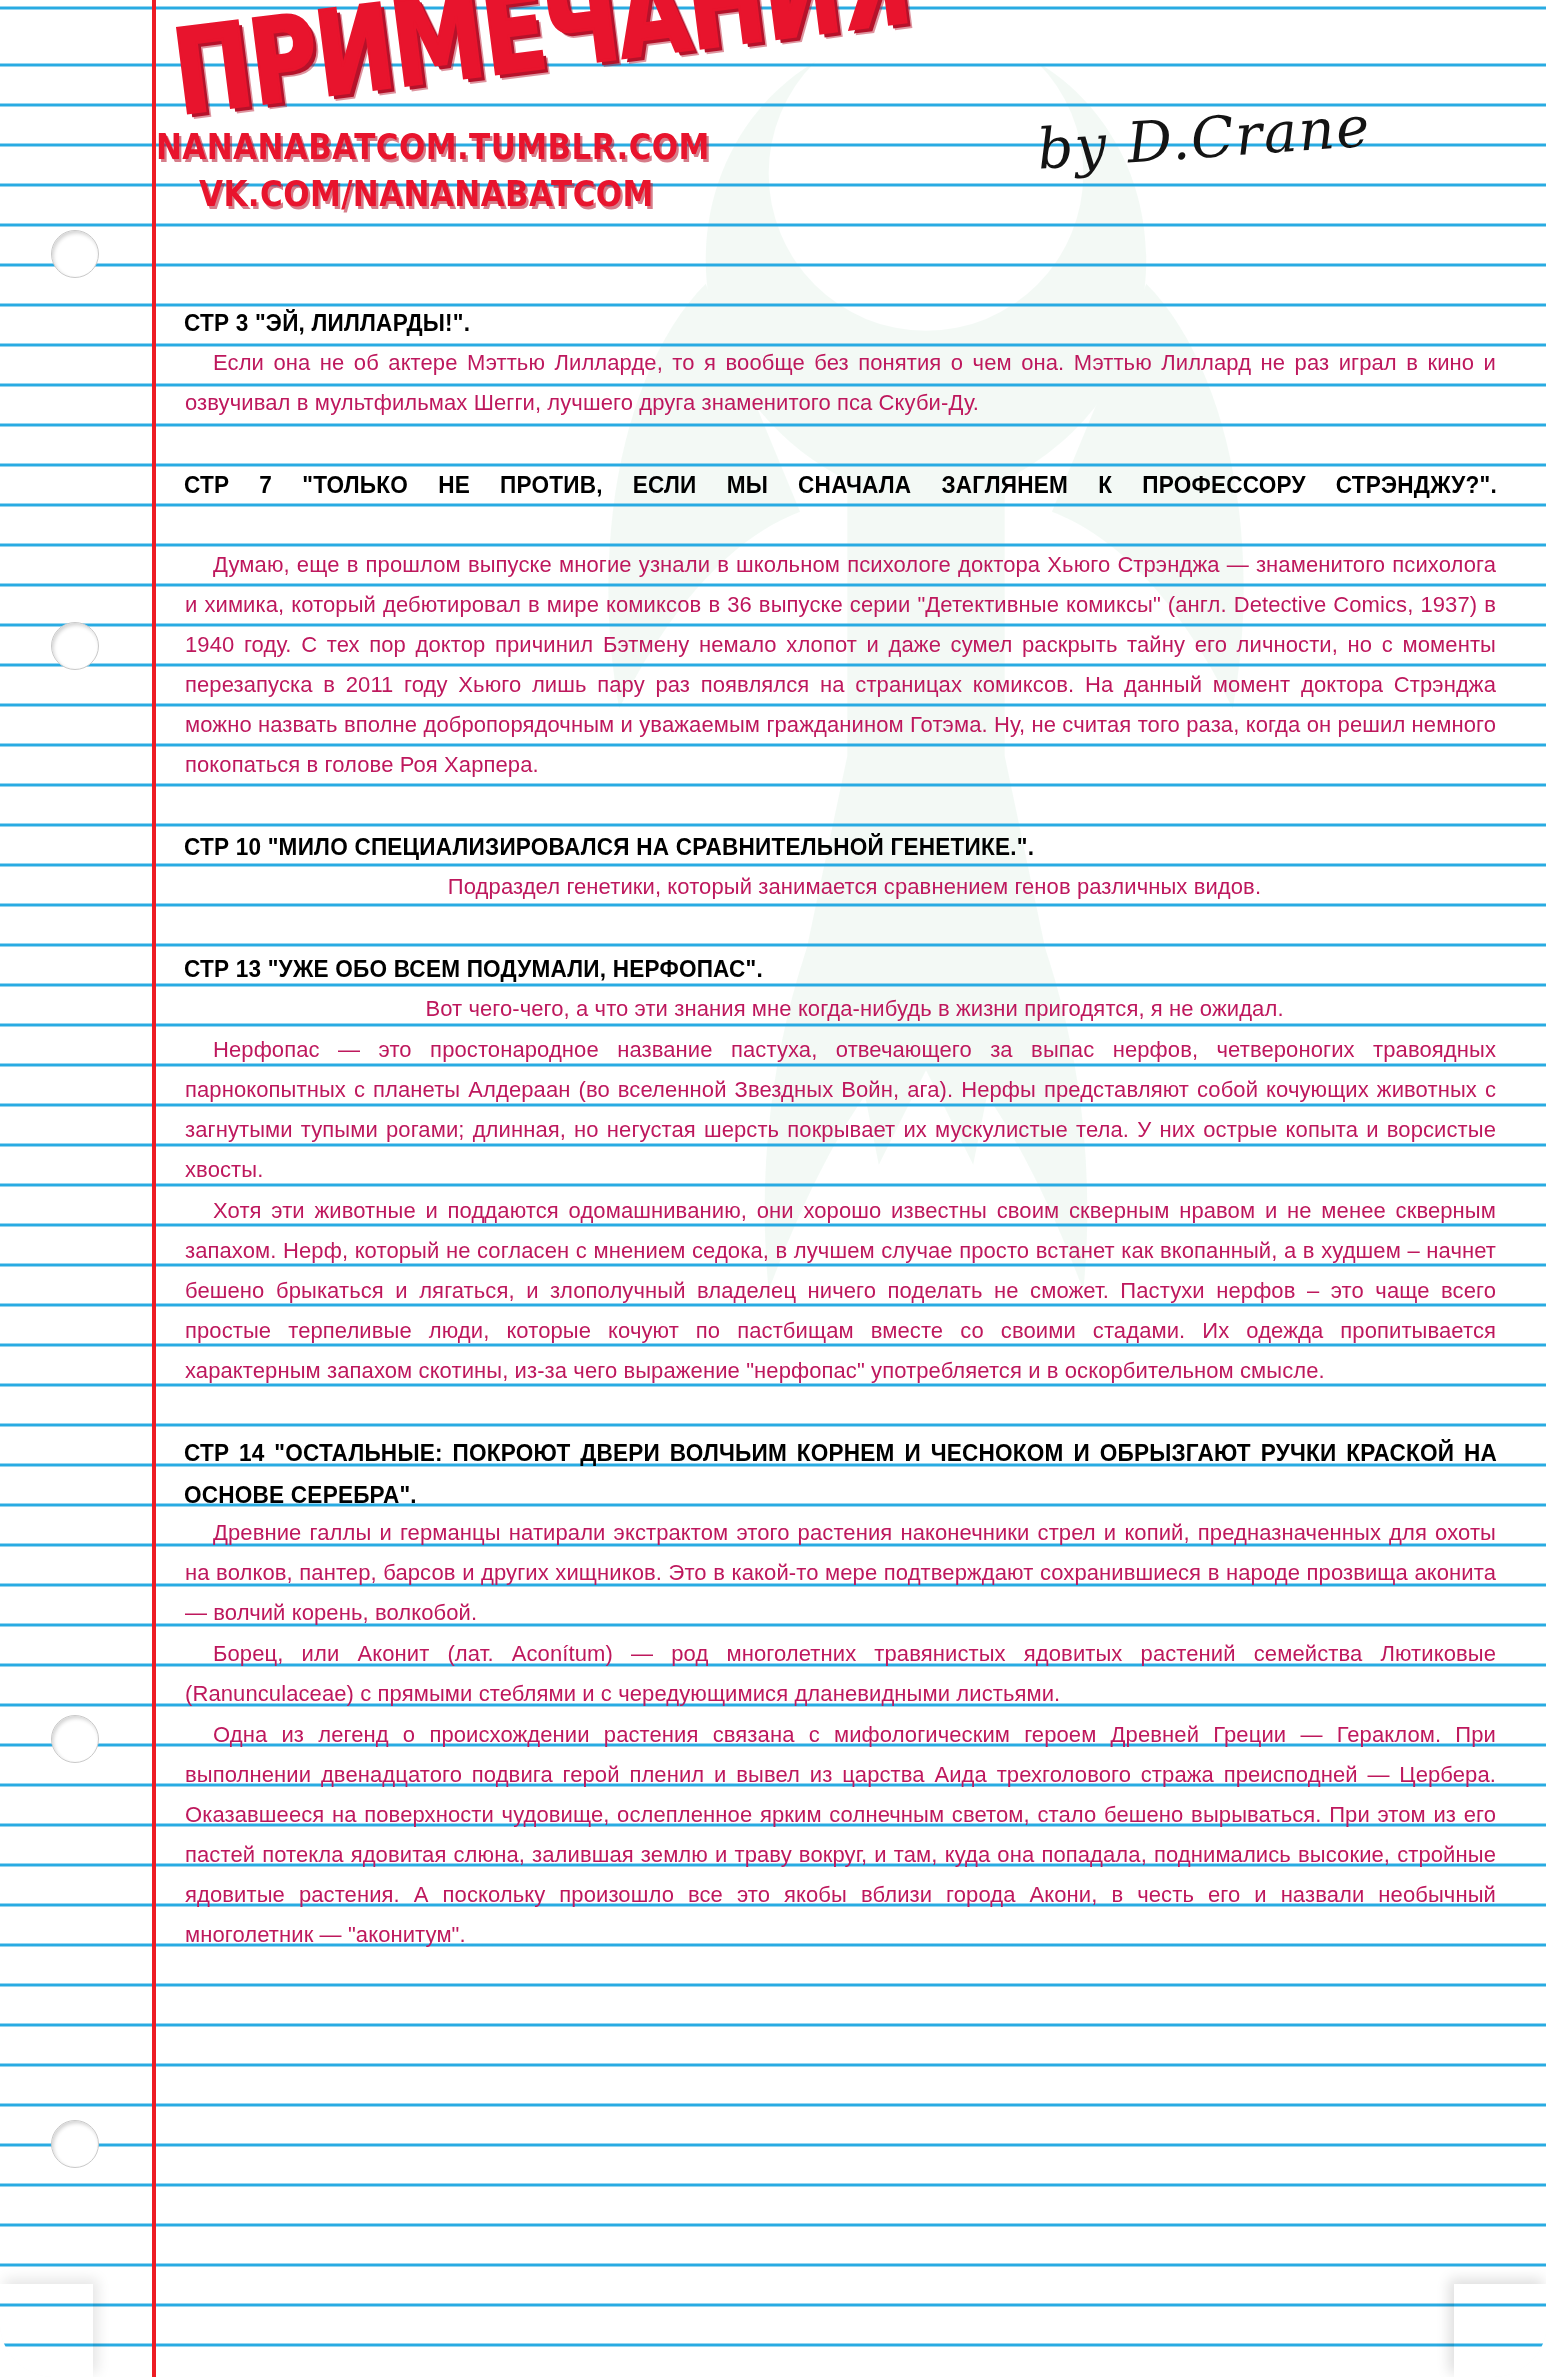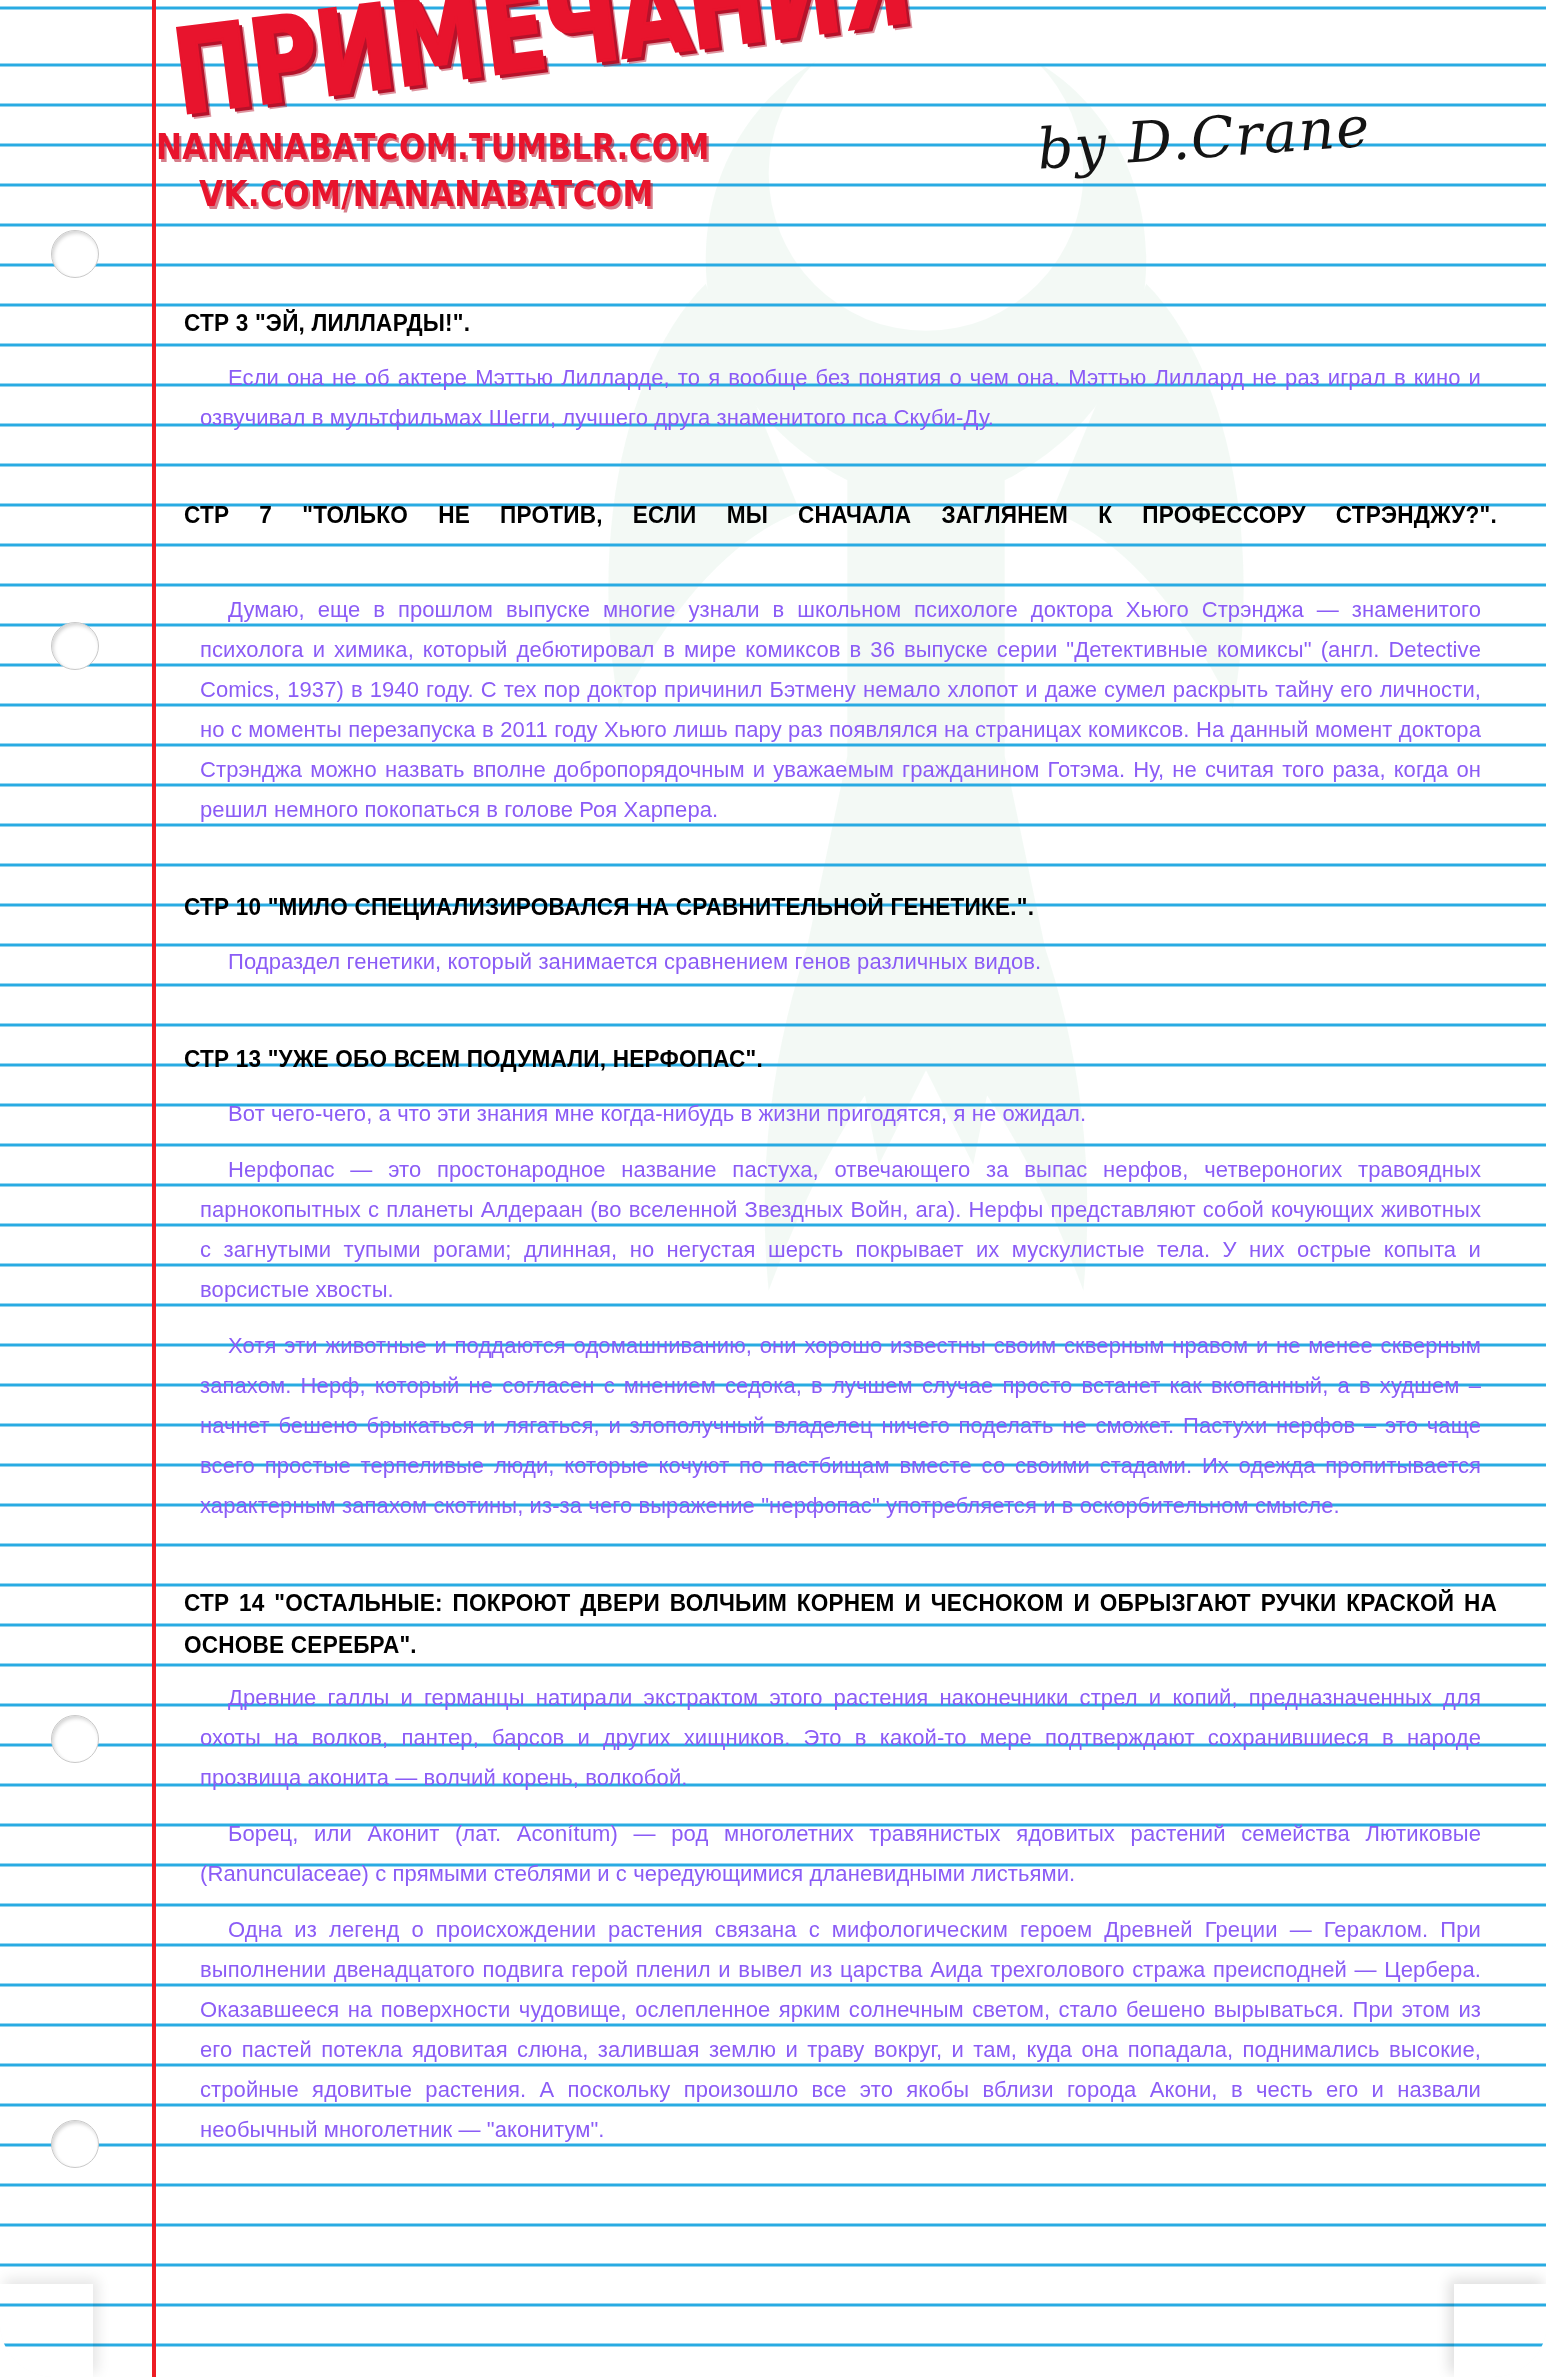--- a/index.html
+++ b/index.html
@@ -171,27 +171,27 @@
   h2.heading.justify-all::after{
     content:"";
     display:inline-block;
     width:100%;
   }
 
   p.para{
     font-family:"Liberation Sans", sans-serif;
     font-size:22px;
     line-height:40px;
-    margin:16px;
-    color:#8b5cf6;
+    margin:1px;
+    color:#be185d;
     text-align:justify;
     text-indent:28px;
     letter-spacing:0.1px;
   }
-  p.para.nojust{ text-align:left; }
+  p.para.nojust{ text-align:center; }
 </style>
 </head>
 <body>
 
 <div class="page">
 
   <div class="sheet">
 
     <div class="watermark">
       <svg viewBox="0 0 400 900" xmlns="http://www.w3.org/2000/svg" aria-hidden="true">

